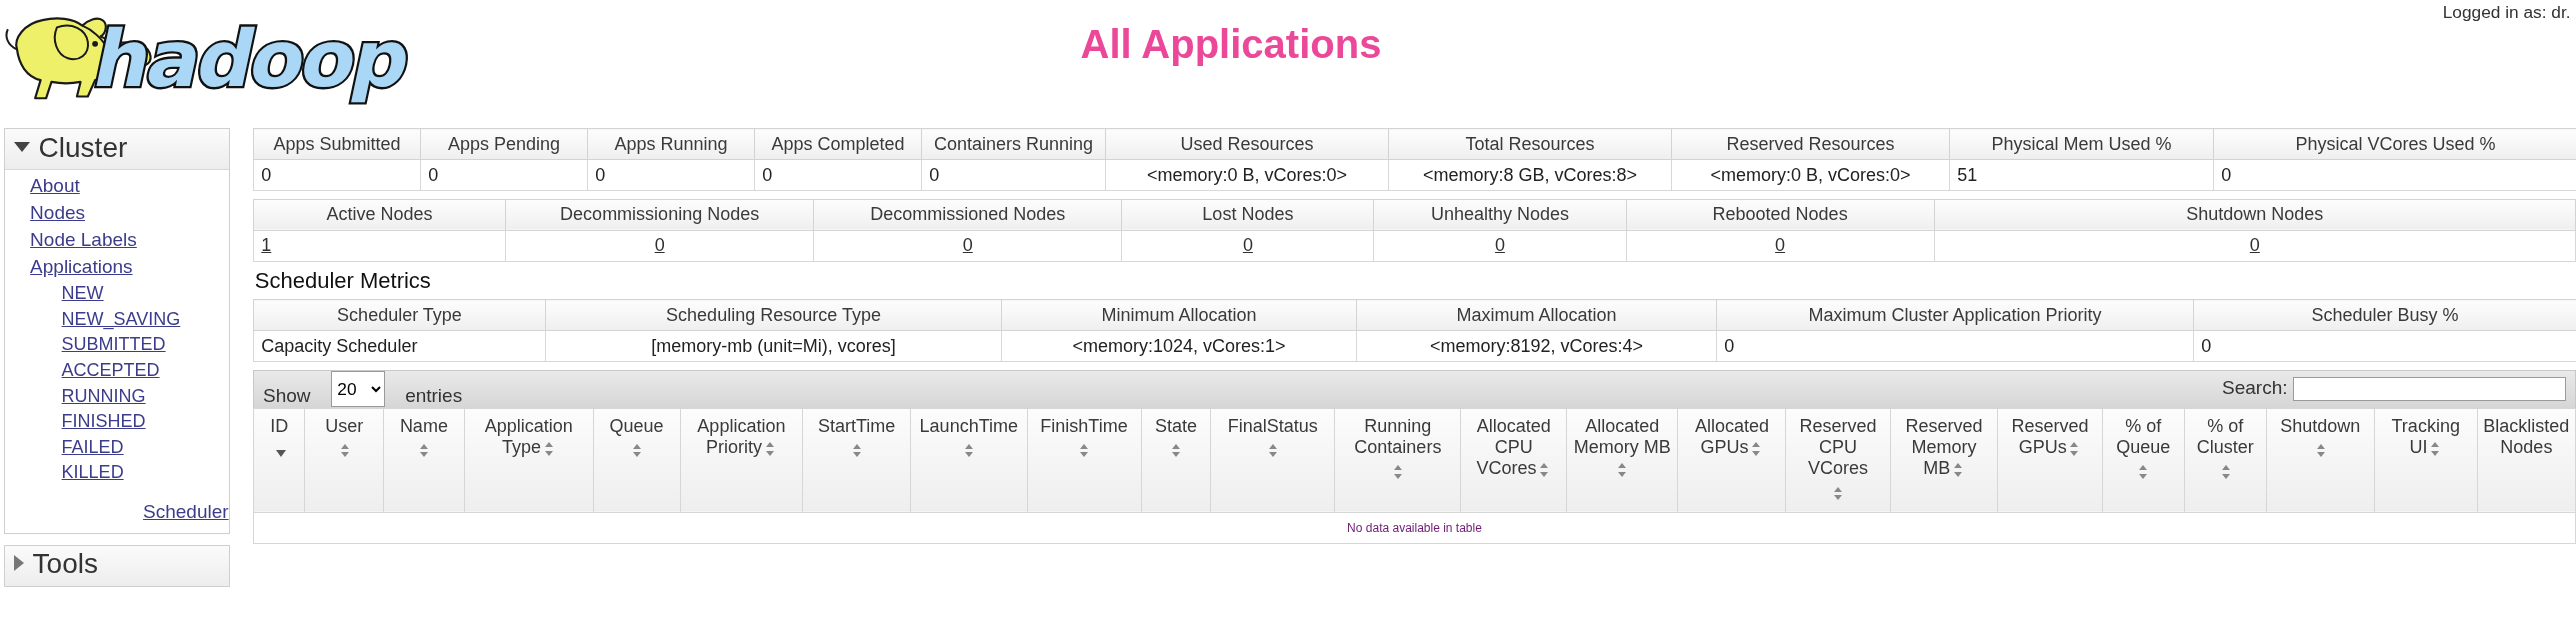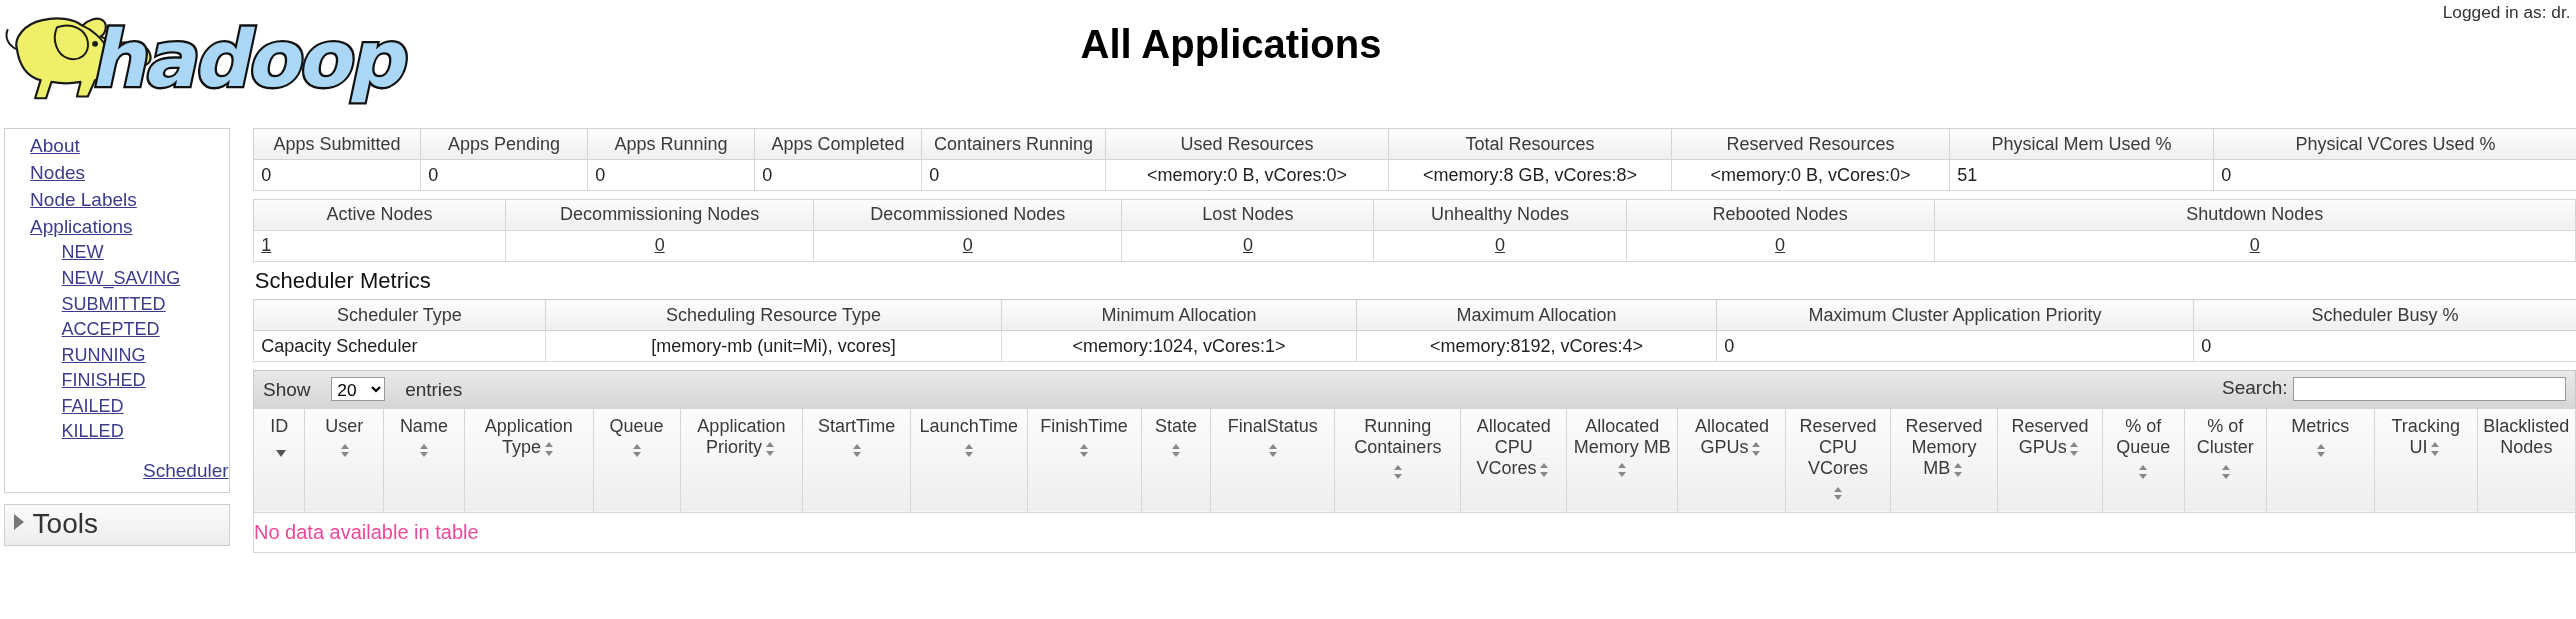--- a/index.html
+++ b/index.html
@@ -128,21 +128,21 @@
     color: #333;
     width: 2323px;
   }
   .dt-length { display: flex; align-items: flex-end; gap: 20px; white-space: nowrap; }
   .dt-select {
     font-family: "Liberation Sans", sans-serif;
     font-size: 17.3px;
     padding: 0.9px 1.8px;
     border: 0.9px solid #9a9a9a;
     background: #ffffff;
-    height: 24px;
+    height: 36px;
   }
   .dt-filter { display: flex; gap: 5.5px; white-space: nowrap; }
   .dt-search {
     font-family: "Liberation Sans", sans-serif;
     font-size: 17.3px;
     width: 273px;
     height: 24px;
     border: 0.9px solid #9a9a9a;
     background: #ffffff;
     padding: 0 3.6px;
@@ -190,23 +190,23 @@
   .sort-desc::after {
     content: "";
     position: absolute; left: 0; top: -5.5px;
     border-left: 5.5px solid transparent;
     border-right: 5.5px solid transparent;
     border-top: 7.3px solid #555;
   }
   th .sortwrap { display:block; margin-top: 1.8px; }
   td.empty {
     border: 0.9px solid #d6d6d6;
-    text-align: left;
-    font-size: 20px;
-    color: #ec4899;
+    text-align: center;
+    font-size: 12px;
+    color: #701a75;
     padding: 8.2px 0;
     background: #ffffff;
   }
 </style>
 </head>
 <body>
 
 <div id="header">
 
   <div id="logo">
@@ -228,29 +228,32 @@
         <path d="M18 52 C8 48 4 38 8 30" fill="none" stroke="#1a1a1a" stroke-width="2.2"></path>
       </g>
 
       <g transform="skewX(-12) translate(118,0)">
         <text x="0" y="92" font-family="DejaVu Sans, sans-serif" font-size="86" font-weight="bold" fill="#a9d7f5" stroke="#111111" stroke-width="5" paint-order="stroke" letter-spacing="-3">hadoop</text>
       </g>
     </svg>
   </div>
 
   <div id="title-wrap">
-    <div style="font-size:40px;font-weight:bold;color:#000000;white-space:nowrap;">All Applications</div>
+    <div style="font-size:40px;font-weight:bold;color:#ec4899;white-space:nowrap;">All Applications</div>
   </div>
 
   <div id="logged-in">Logged in as: dr.</div>
 </div>
 
 <div id="sidebar">
 
   <div class="nav-block">
+    <div class="nav-head">
+      <span class="tri down"></span><span>Cluster</span>
+    </div>
     <div class="nav-body">
       <a class="nav-link" href="#">About</a>
       <a class="nav-link" href="#">Nodes</a>
       <a class="nav-link" href="#">Node Labels</a>
       <a class="nav-link" href="#">Applications</a>
       <a class="nav-link sub" href="#">NEW</a>
       <a class="nav-link sub" href="#">NEW_SAVING</a>
       <a class="nav-link sub" href="#">SUBMITTED</a>
       <a class="nav-link sub" href="#">ACCEPTED</a>
       <a class="nav-link sub" href="#">RUNNING</a>
@@ -440,21 +443,21 @@
           <th><span class="lbl">FinalStatus</span><span class="sortwrap"><span class="sort-both"></span></span></th>
           <th><span class="lbl">Running Containers</span><span class="sortwrap"><span class="sort-both"></span></span></th>
           <th><span class="lbl">Allocated CPU VCores</span><span class="sort-both"></span></th>
           <th><span class="lbl">Allocated Memory MB</span><span class="sort-both"></span></th>
           <th><span class="lbl">Allocated GPUs</span><span class="sort-both"></span></th>
           <th><span class="lbl">Reserved CPU VCores</span><span class="sortwrap"><span class="sort-both"></span></span></th>
           <th><span class="lbl">Reserved Memory MB</span><span class="sort-both"></span></th>
           <th><span class="lbl">Reserved GPUs</span><span class="sort-both"></span></th>
           <th><span class="lbl">% of Queue</span><span class="sortwrap"><span class="sort-both"></span></span></th>
           <th><span class="lbl">% of Cluster</span><span class="sortwrap"><span class="sort-both"></span></span></th>
-          <th><span class="lbl">Metrics</span><span class="sortwrap"><span class="sort-both"></span></span></th>
+          <th><span class="lbl">Shutdown</span><span class="sortwrap"><span class="sort-both"></span></span></th>
           <th><span class="lbl">Tracking UI</span><span class="sort-both"></span></th>
           <th><span class="lbl">Blacklisted Nodes</span></th>
         </tr>
       </thead>
       <tbody>
         <tr>
           <td class="empty" colspan="23">No data available in table</td>
         </tr>
       </tbody>
     </table>

